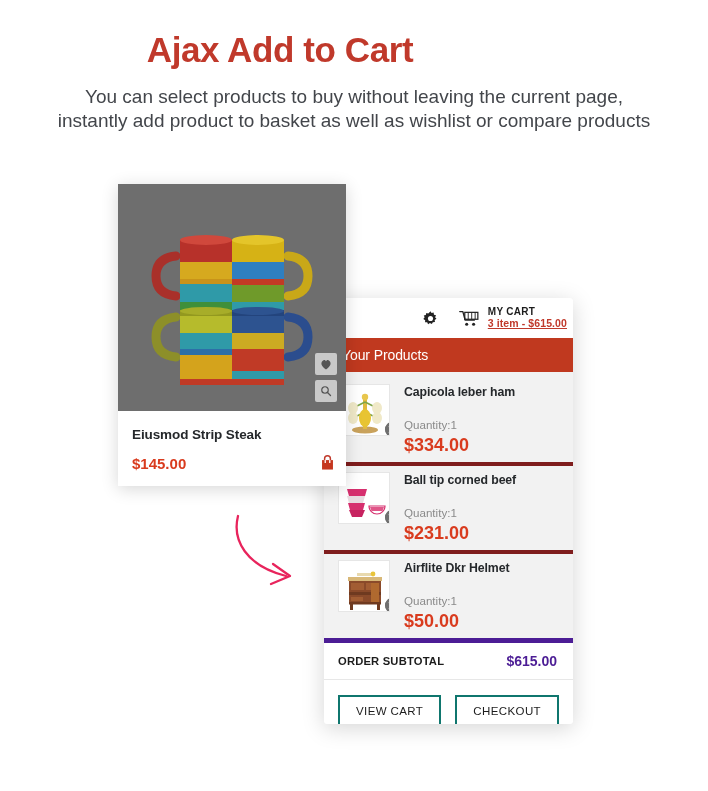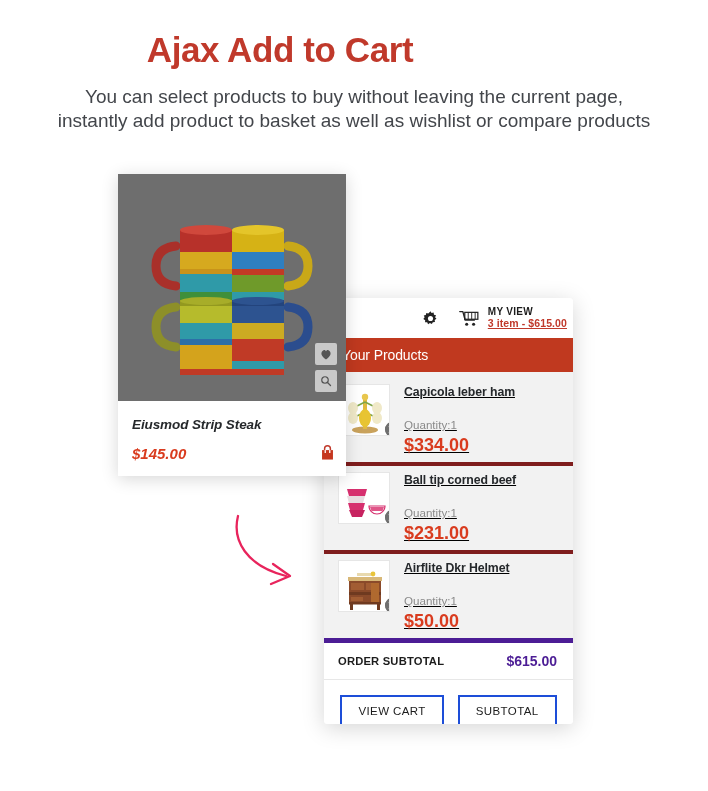--- a/index.html
+++ b/index.html
@@ -31,26 +31,25 @@
     position: absolute; top: 85px; left: 54px; width: 600px;
     text-align: center;
     font-size: 19px;
     line-height: 24px;
     color: #43464b;
   }
 
   
   .product-card {
     position: absolute;
-    left: 118px; top: 174px;
+    left: 118px; top: 184px;
     width: 228px; height: 302px;
     background: #ffffff;
     box-shadow: 0 3px 16px rgba(0,0,0,0.16);
     z-index: 5;
-    font-style: italic;
   }
   .product-image-wrap {
     position: relative;
     width: 228px; height: 227px;
     background: #6e6e6e;
     overflow: hidden;
   }
   .mug-stage {
     position: absolute;
     left: 0; top: 0; width: 228px; height: 227px;
@@ -139,21 +138,20 @@
     color: #ffffff;
     display: flex; align-items: center;
     padding-left: 18px;
     font-size: 14px;
     letter-spacing: -0.1px;
   }
 
   .cart-items {
     background: #f2f2f2;
     padding: 6px 0 0 0;
-    text-decoration: underline;
   }
   .cart-item {
     position: relative;
     display: flex;
     padding: 6px 10px 6px 14px;
     min-height: 66px;
   }
   .cart-item + .cart-item { border-top: 4px solid #7f1d1d; }
   .thumb {
     position: relative;
@@ -200,21 +198,21 @@
   }
 
   .cart-actions {
     background: #ffffff;
     border-top: 1px solid #e7e7e7;
     height: 62px;
     display: flex; align-items: center; justify-content: center;
     gap: 14px;
   }
   .cart-btn {
-    border: 2px solid #1d4ed8;
+    border: 2px solid #0f766e;
     background: #ffffff;
     color: #1c1c1c;
     font-size: 11.5px;
     letter-spacing: 0.4px;
     padding: 8px 16px;
     font-family: "Liberation Sans", sans-serif;
     cursor: pointer;
   }
 </style>
 </head>
@@ -325,21 +323,21 @@
           <path d="M1 2 h4 l3 11 h12" fill="none" stroke="#232323" stroke-width="1.8" stroke-linecap="round" stroke-linejoin="round"></path>
           <rect x="7.5" y="3" width="17" height="9" fill="none" stroke="#232323" stroke-width="1.6"></rect>
           <line x1="12" y1="3" x2="12" y2="12" stroke="#232323" stroke-width="1.2"></line>
           <line x1="16.5" y1="3" x2="16.5" y2="12" stroke="#232323" stroke-width="1.2"></line>
           <line x1="21" y1="3" x2="21" y2="12" stroke="#232323" stroke-width="1.2"></line>
           <circle cx="10" cy="18.5" r="2" fill="#232323"></circle>
           <circle cx="19" cy="18.5" r="2" fill="#232323"></circle>
         </svg>
       </span>
       <span class="cart-meta">
-        <div class="cart-meta-title">MY VIEW</div>
+        <div class="cart-meta-title">MY CART</div>
         <div class="cart-meta-sub">3 item - $615.00</div>
       </span>
     </div>
 
     <div class="cart-banner">Your Products</div>
 
     <div class="cart-items">
 
       <div class="cart-item">
         <div class="thumb">
@@ -430,17 +428,17 @@
       </div>
     </div>
 
     <div class="cart-subtotal">
       <span class="subtotal-label">ORDER SUBTOTAL</span>
       <span class="subtotal-value">$615.00</span>
     </div>
 
     <div class="cart-actions">
       <button class="cart-btn">VIEW CART</button>
-      <button class="cart-btn">SUBTOTAL</button>
+      <button class="cart-btn">CHECKOUT</button>
     </div>
   </div>
 
 </div>
 
 </body></html>

